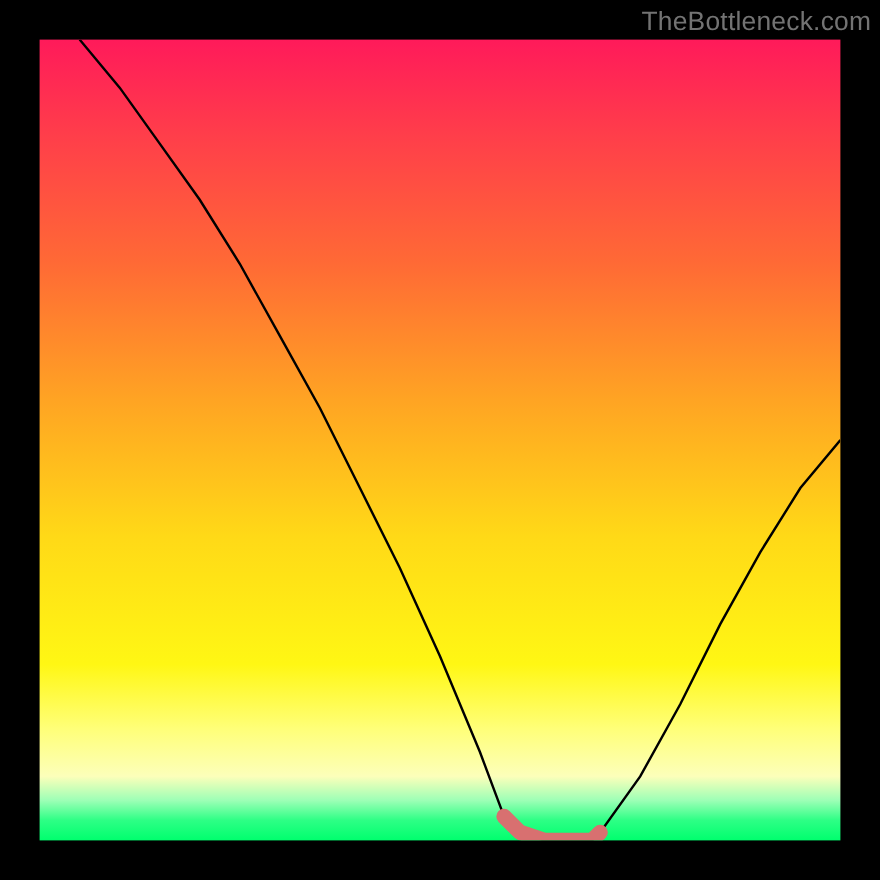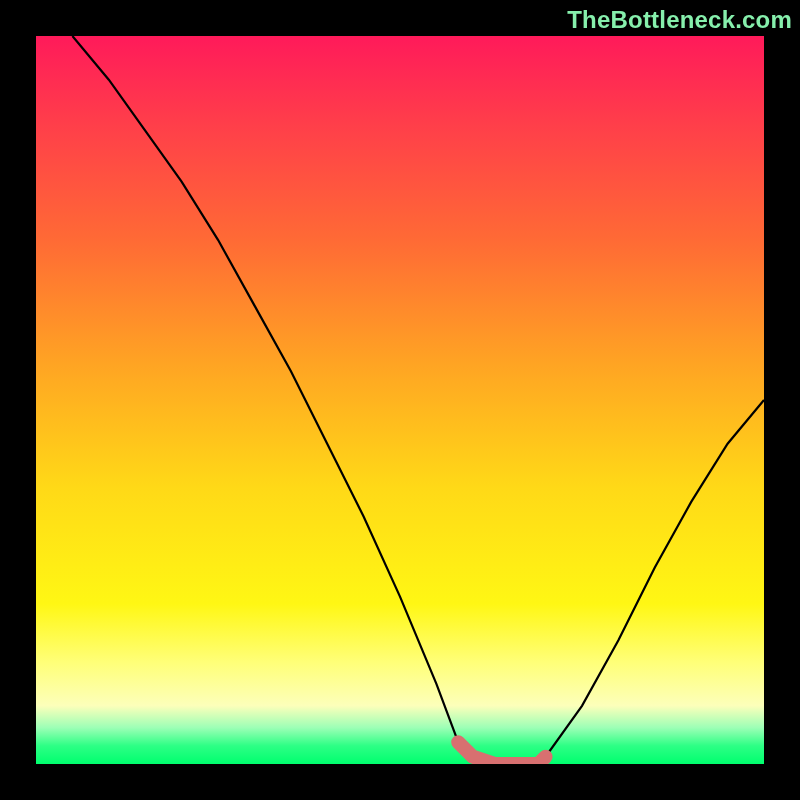--- a/index.html
+++ b/index.html
@@ -40,23 +40,23 @@
       #fcffba 92%,
       #9dffb6 95%,
       #2dff85 97.5%,
       #00ff6e 100%
     );
   }
   .watermark {
     position: absolute;
     top: 6px;
     right: 8px;
-    color: #86efac;
+    color: #737373;
     font-size: 24px;
-    font-weight: 700;
+    font-weight: 400;
     font-family: Arial, sans-serif;
     letter-spacing: 0.2px;
     text-align: center;
   }
   svg.curve {
     position: absolute;
     left: 0;
     top: 0;
     width: 728px;
     height: 728px;

